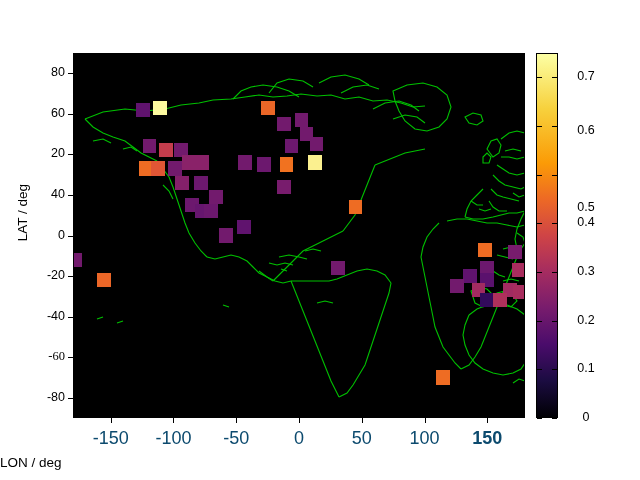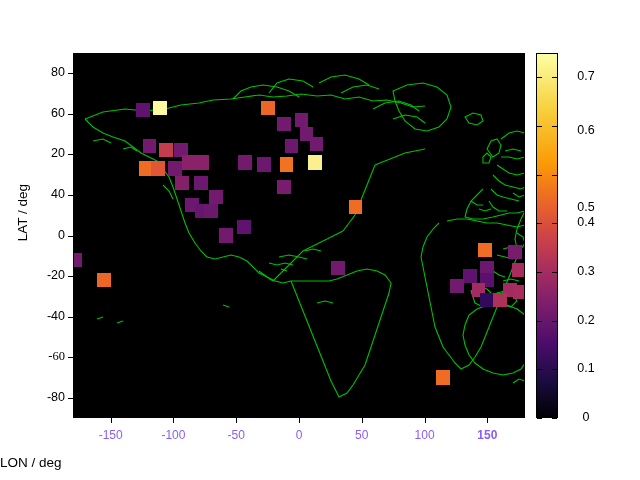--- a/index.html
+++ b/index.html
@@ -24,22 +24,22 @@
   #plotborder{
     position:absolute;left:73px;top:53px;width:452px;height:365px;
     border:1px solid #000000;box-sizing:border-box;pointer-events:none;
   }
   #coast{position:absolute;left:0;top:0;width:452px;height:365px;}
   .cell{position:absolute;}
 
   
   .tick{position:absolute;background:#000;}
   .xlab{
-    position:absolute;font-size:12px;text-align:center;
-    width:60px;color:#8b5cf6;
+    position:absolute;font-size:18px;text-align:center;
+    width:60px;color:#0c4a6e;
   }
   .ylab{
     position:absolute;font-size:12.5px;text-align:right;
     width:54px;color:#000;
   }
   .axtitle{position:absolute;font-size:13.5px;color:#000;}
   #xtitle{left:0;top:455px;width:598px;text-align:left;}
   #ytitle{
     left:-38px;top:205px;width:120px;text-align:center;
     transform:rotate(-90deg);transform-origin:50% 50%;

